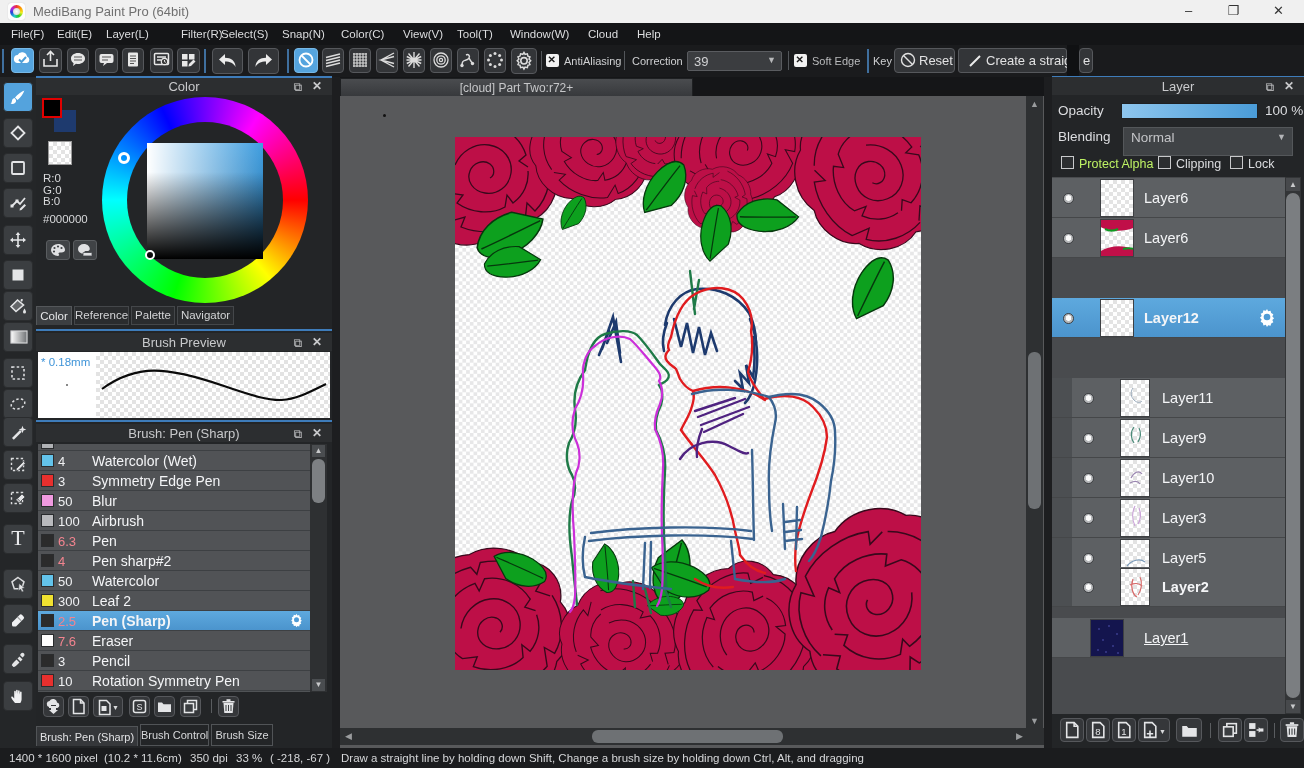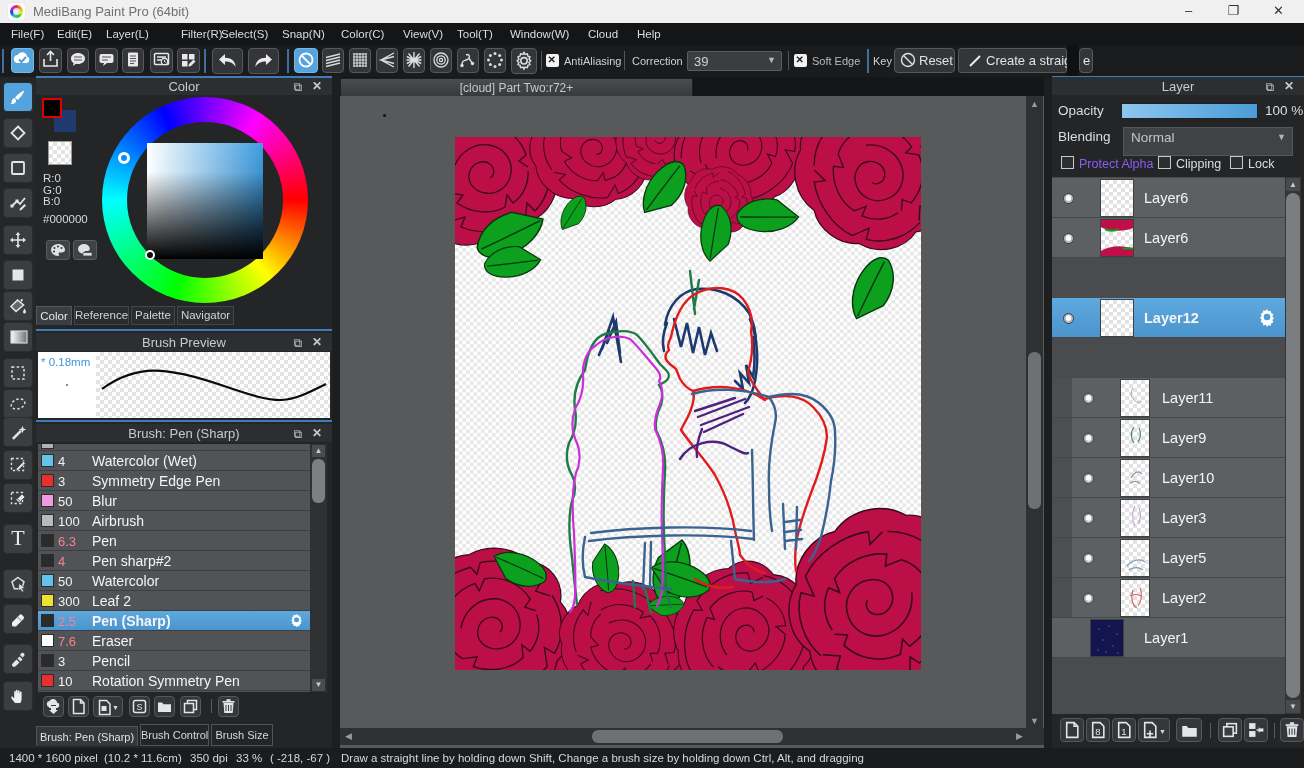--- a/index.html
+++ b/index.html
@@ -936,21 +936,21 @@
     </div>
     <div class="abs" style="left:6px; top:26px; font-size:13.5px; color:#dcdde0;">Opacity</div>
     <div class="abs" style="left:69px; top:26px; width:137px; height:16px; background:linear-gradient(90deg,#8ec6ee,#4a9cd8); border:1px solid #1e2022;"></div>
     <div class="abs" style="left:213px; top:26px; font-size:13.5px; color:#dcdde0;">100 %</div>
     <div class="abs" style="left:6px; top:52px; font-size:13.5px; color:#dcdde0;">Blending</div>
     <div class="abs" style="left:71px; top:50px; width:170px; height:29px; background:#404346; border:1px solid #54575a;">
       <span class="abs" style="left:7px; top:2px; font-size:13.5px; color:#c4c5c8;">Normal</span>
       <span class="abs" style="right:6px; top:4px; font-size:9px; color:#b4b5b8;">▼</span>
     </div>
     <div class="lcb abs" style="left:9px; top:79px;"></div>
-    <div class="abs" style="left:27px; top:80px; font-size:12.5px; color:#8b5cf6;">Protect Alpha</div>
+    <div class="abs" style="left:27px; top:80px; font-size:12.5px; color:#bef264;">Protect Alpha</div>
     <div class="lcb abs" style="left:106px; top:79px;"></div>
     <div class="abs" style="left:124px; top:80px; font-size:12.5px; color:#dcdde0;">Clipping</div>
     <div class="lcb abs" style="left:178px; top:79px;"></div>
     <div class="abs" style="left:196px; top:80px; font-size:12.5px; color:#dcdde0;">Lock</div>
     <div id="layerlist" class="abs" style="left:0px; top:100px; width:233px; height:537px; background:#494b4e;">
       <div class="lrow" style="top:1px;">
           <div class="ldot"></div>
           <div class="lthumb checker"></div>
           <span class="lname">Layer6</span>
         </div>
@@ -1000,41 +1000,41 @@
             </svg></div>
           <span class="lname" style="left:110px;">Layer3</span>
         </div>
       <div class="lrow child" style="top:361px;">
           <div class="ldot" style="left:31px;"></div>
           <div class="lthumb checker" style="left:68px; width:30px;"><svg width="30" height="38" viewBox="0 0 30 38">
               <path d="M6 26c5-6 13-8 18-4m-16 8c5-3 10-3 14 0" stroke="#7a9ab8" stroke-width="1.2" fill="none"></path>
             </svg></div>
           <span class="lname" style="left:110px;">Layer5</span>
         </div>
-      <div class="lrow child" style="top:401px;">
+      <div class="lrow child" style="top:390px;font-weight:bold;">
           <div class="ldot" style="left:31px;"></div>
           <div class="lthumb checker" style="left:68px; width:30px;"><svg width="30" height="38" viewBox="0 0 30 38">
               <path d="M12 10c-3 8 0 16 4 18m3-20c3 6 1 14-2 18m-8-10c4-2 9-2 12 1" stroke="#d86a6a" stroke-width="1.2" fill="none"></path>
             </svg></div>
           <span class="lname" style="left:110px;">Layer2</span>
         </div>
       <div class="lrow" style="top:441px;">
           <div class="lthumb" style="left:38px; background:#14154e;"><svg width="34" height="38" viewBox="0 0 34 38">
               <g fill="#3a3c8e">
                 <circle cx="8" cy="9" r="1"></circle>
                 <circle cx="18" cy="6" r="1"></circle>
                 <circle cx="26" cy="14" r="1"></circle>
                 <circle cx="12" cy="20" r="1"></circle>
                 <circle cx="22" cy="26" r="1"></circle>
                 <circle cx="7" cy="30" r="1"></circle>
                 <circle cx="27" cy="33" r="1"></circle>
                 <circle cx="15" cy="32" r="1"></circle>
               </g>
             </svg></div>
-          <span class="lname" style="left:92px;">Layer1</span>
+          <span class="lname" style="left:92px;text-decoration:underline;">Layer1</span>
         </div>
     </div>
     <div class="abs" style="left:233px; top:100px; width:16px; height:537px; background:#333537;">
       <div class="abs" style="left:1px; top:1px; width:14px; height:13px; background:#47494c; text-align:center; font-size:8px; color:#c8c9cb; line-height:13px;">▲</div>
       <div class="abs" style="left:1px; top:16px; width:14px; height:505px; background:#7b7e81; border-radius:7px;"></div>
       <div class="abs" style="left:1px; bottom:1px; width:14px; height:13px; background:#47494c; text-align:center; font-size:8px; color:#c8c9cb; line-height:13px;">▼</div>
     </div>
     <div id="layerbtns" class="abs" style="left:0; top:637px; width:252px; height:34px;">
       <div class="mbtn abs" style="left:8px; top:4px; width:24px; height:24px;">
           <svg width="18" height="18" viewBox="0 0 17 17" style="left:2px;top:2px;">

